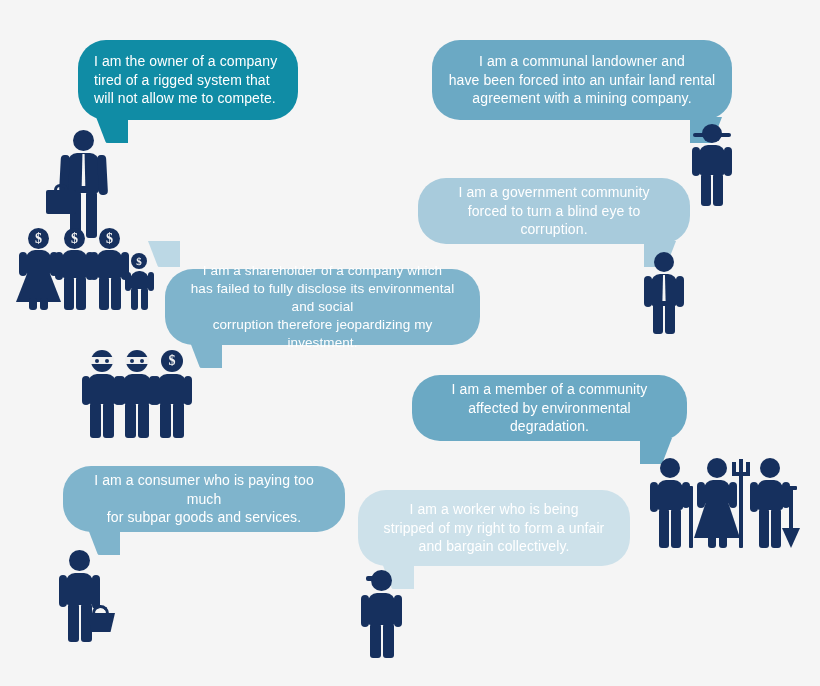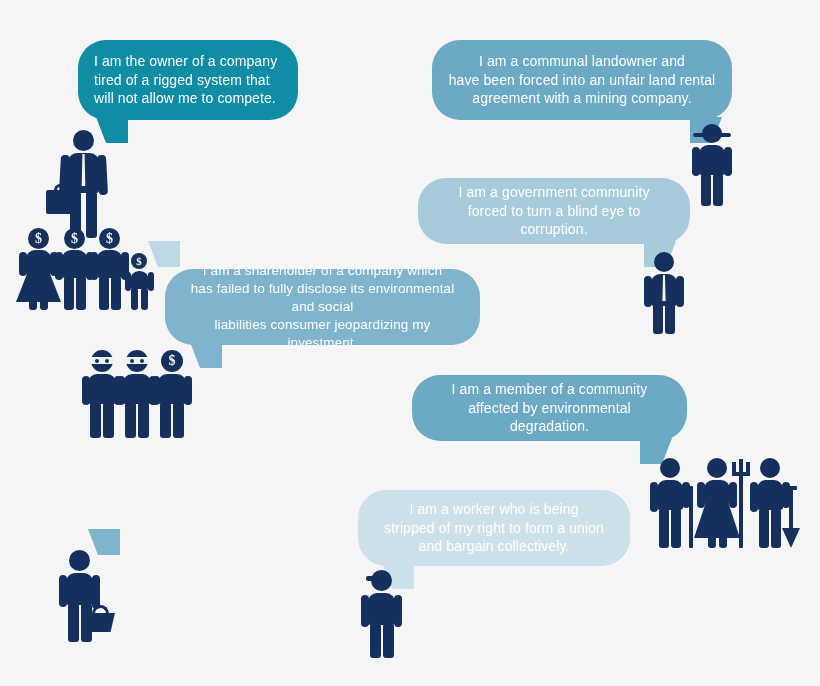--- a/index.html
+++ b/index.html
@@ -172,35 +172,39 @@
 
   <div class="bubble" id="b-regulator" style="left: 418px; top: 178px; width: 272px; height: 66px; background: rgb(168, 203, 220); font-size: 14px; text-align: center;">
     <span class="txt">I am a government community
 forced to turn a blind eye to corruption.</span>
   </div>
   <div class="tail" id="t-regulator" style="left: 644px; top: 241px; border-width: 26px 10px 0px 22px; border-right-style: solid; border-right-color: transparent; border-left-style: solid; border-left-color: rgb(168, 203, 220); border-top-style: solid; border-top-color: rgb(168, 203, 220); border-bottom-style: initial; border-bottom-color: initial; border-bottom-right-radius: 14px;"></div>
 
   <div class="bubble" id="b-shareholder" style="left: 165px; top: 269px; width: 315px; height: 76px; background: rgb(127, 180, 204); font-size: 13.5px; text-align: center;">
     <span class="txt">I am a shareholder of a company which
 has failed to fully disclose its environmental and social
-liabilities consumer jeopardizing my investment.</span>
+corruption therefore jeopardizing my investment.</span>
   </div>
   <div class="tail" id="t-shareholder" style="left: 190px; top: 342px; border-width: 26px 22px 0px 10px; border-left-style: solid; border-left-color: transparent; border-right-style: solid; border-right-color: rgb(127, 180, 204); border-top-style: solid; border-top-color: rgb(127, 180, 204); border-bottom-style: initial; border-bottom-color: initial; border-bottom-left-radius: 14px;"></div>
 
   <div class="bubble" id="b-community" style="left: 412px; top: 375px; width: 275px; height: 66px; background: rgb(107, 169, 196); font-size: 14px; text-align: center;">
     <span class="txt">I am a member of a community
 affected by environmental degradation.</span>
   </div>
   <div class="tail" id="t-community" style="left: 640px; top: 438px; border-width: 26px 10px 0px 22px; border-right-style: solid; border-right-color: transparent; border-left-style: solid; border-left-color: rgb(107, 169, 196); border-top-style: solid; border-top-color: rgb(107, 169, 196); border-bottom-style: initial; border-bottom-color: initial; border-bottom-right-radius: 14px;"></div>
 
+  <div class="bubble" id="b-consumer" style="left: 63px; top: 466px; width: 282px; height: 66px; background: rgb(127, 180, 204); font-size: 14px; text-align: center;">
+    <span class="txt">I am a consumer who is paying too much
+for subpar goods and services.</span>
+  </div>
   <div class="tail" id="t-consumer" style="left: 88px; top: 529px; border-width: 26px 22px 0px 10px; border-left-style: solid; border-left-color: transparent; border-right-style: solid; border-right-color: rgb(127, 180, 204); border-top-style: solid; border-top-color: rgb(127, 180, 204); border-bottom-style: initial; border-bottom-color: initial; border-bottom-left-radius: 14px;"></div>
 
   <div class="bubble" id="b-worker" style="left: 358px; top: 490px; width: 272px; height: 76px; background: rgb(205, 225, 234); font-size: 14px; text-align: center;">
     <span class="txt">I am a worker who is being
-stripped of my right to form a union
+stripped of my right to form a unfair
 and bargain collectively.</span>
   </div>
   <div class="tail" id="t-worker" style="left: 382px; top: 563px; border-width: 26px 22px 0px 10px; border-left-style: solid; border-left-color: transparent; border-right-style: solid; border-right-color: rgb(205, 225, 234); border-top-style: solid; border-top-color: rgb(205, 225, 234); border-bottom-style: initial; border-bottom-color: initial; border-bottom-left-radius: 14px;"></div>
 
   <div class="fig" id="f-businessman" style="left: 46px; top: 130px; width: 74px; height: 110px; --c: #16305e;">
     <div class="head" style="left:27px; top:0px; width:21px; height:21px;"></div>
     <div class="torso" style="left:22px; top:23px; width:31px; height:40px;"></div>
     <div class="tie" style="left:33px; top:24px; width:9px; height:32px;"></div>
     <div class="arm" style="left:14px; top:25px; width:9px; height:38px; transform:rotate(3deg);"></div>
     <div class="arm" style="left:52px; top:25px; width:9px; height:40px; transform:rotate(-3deg);"></div>

